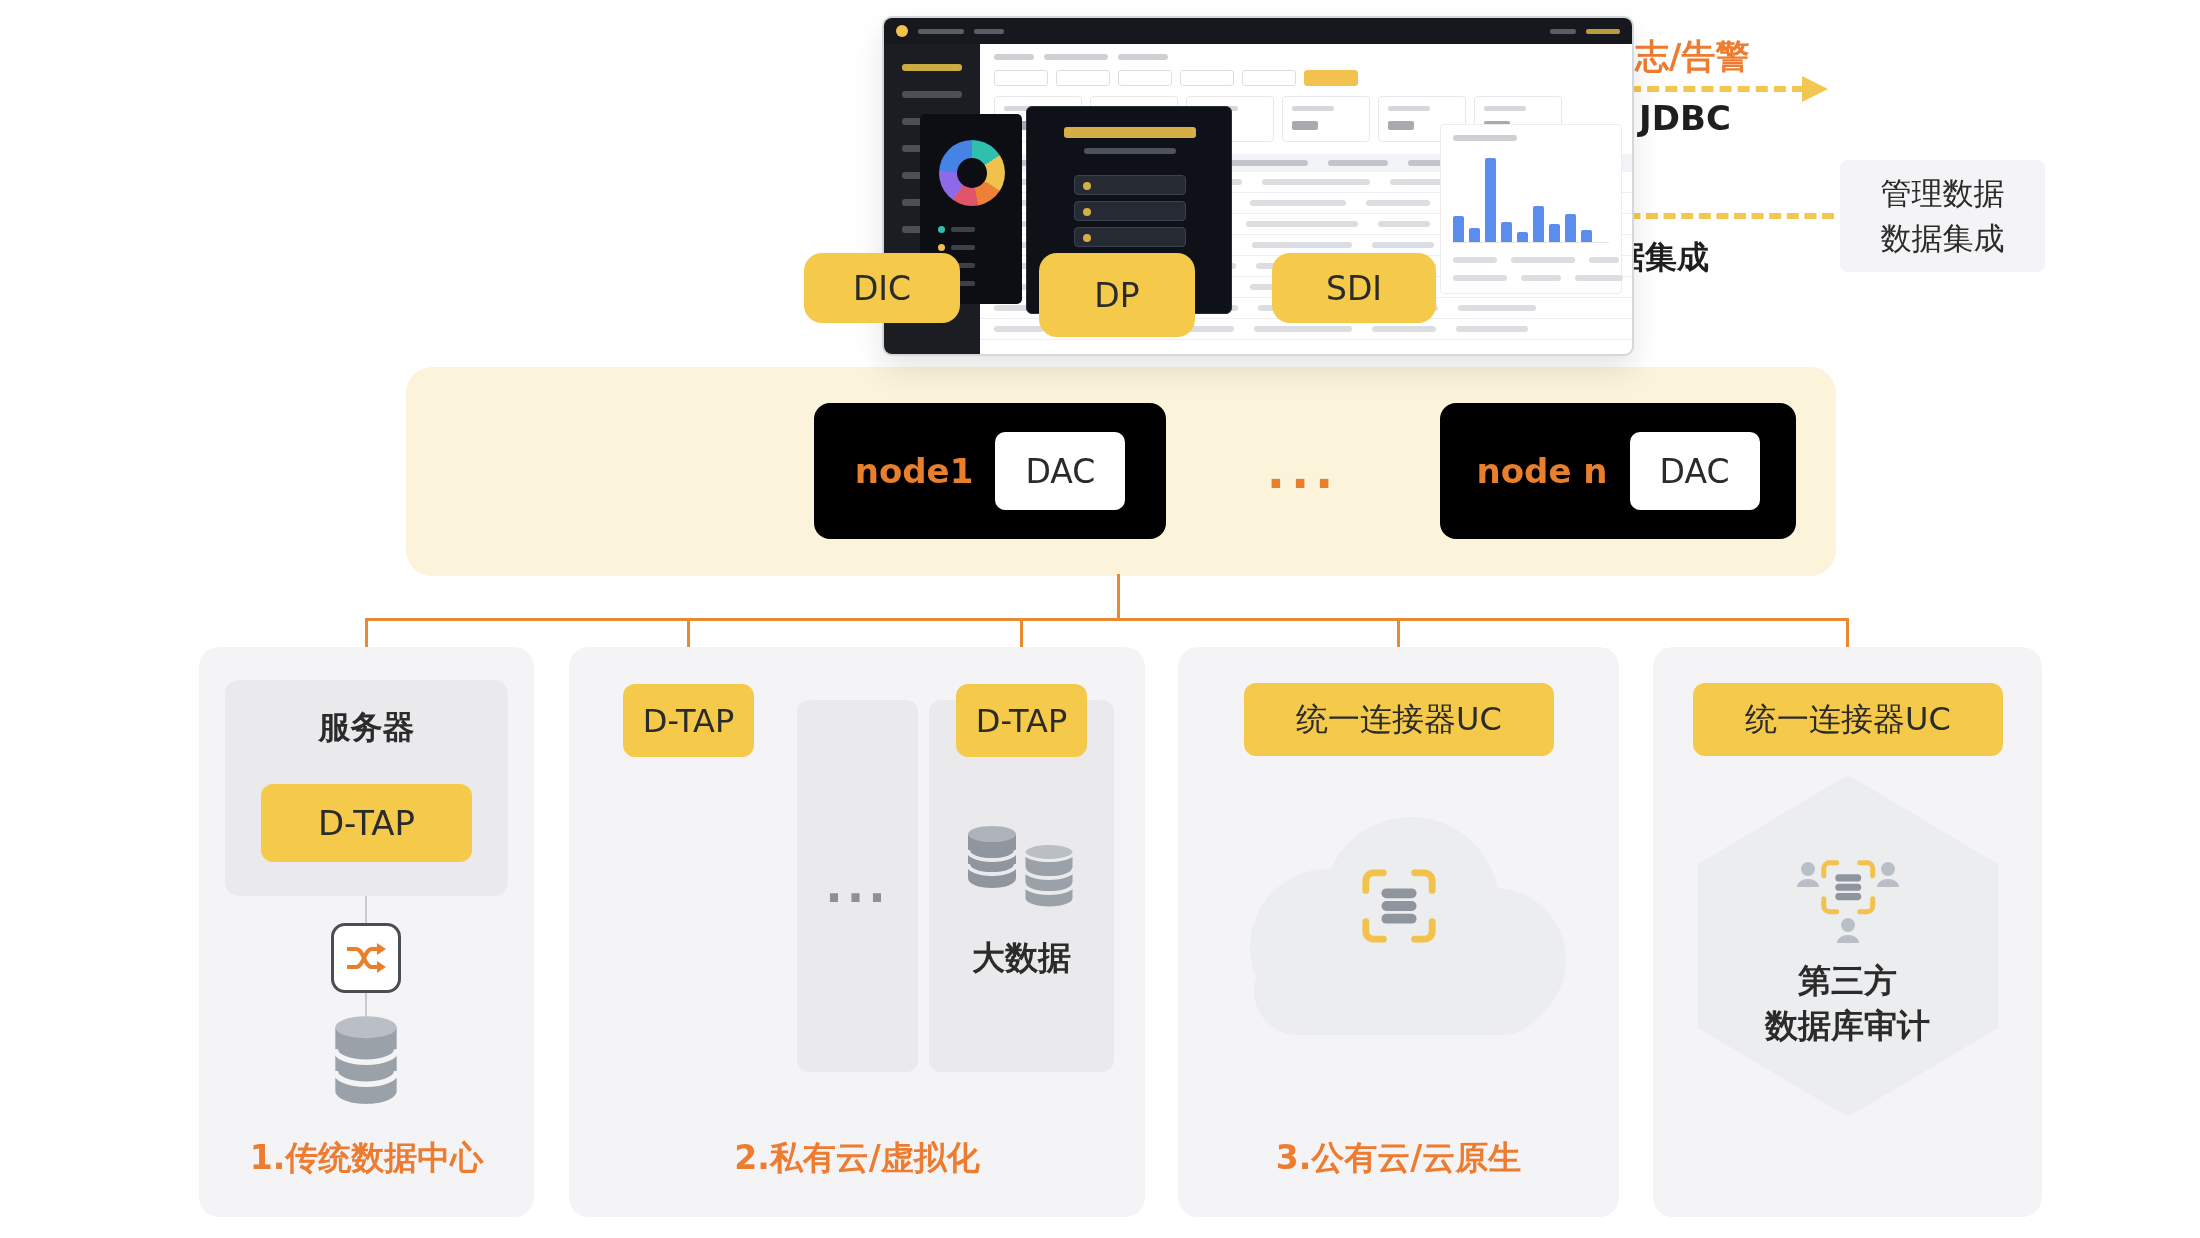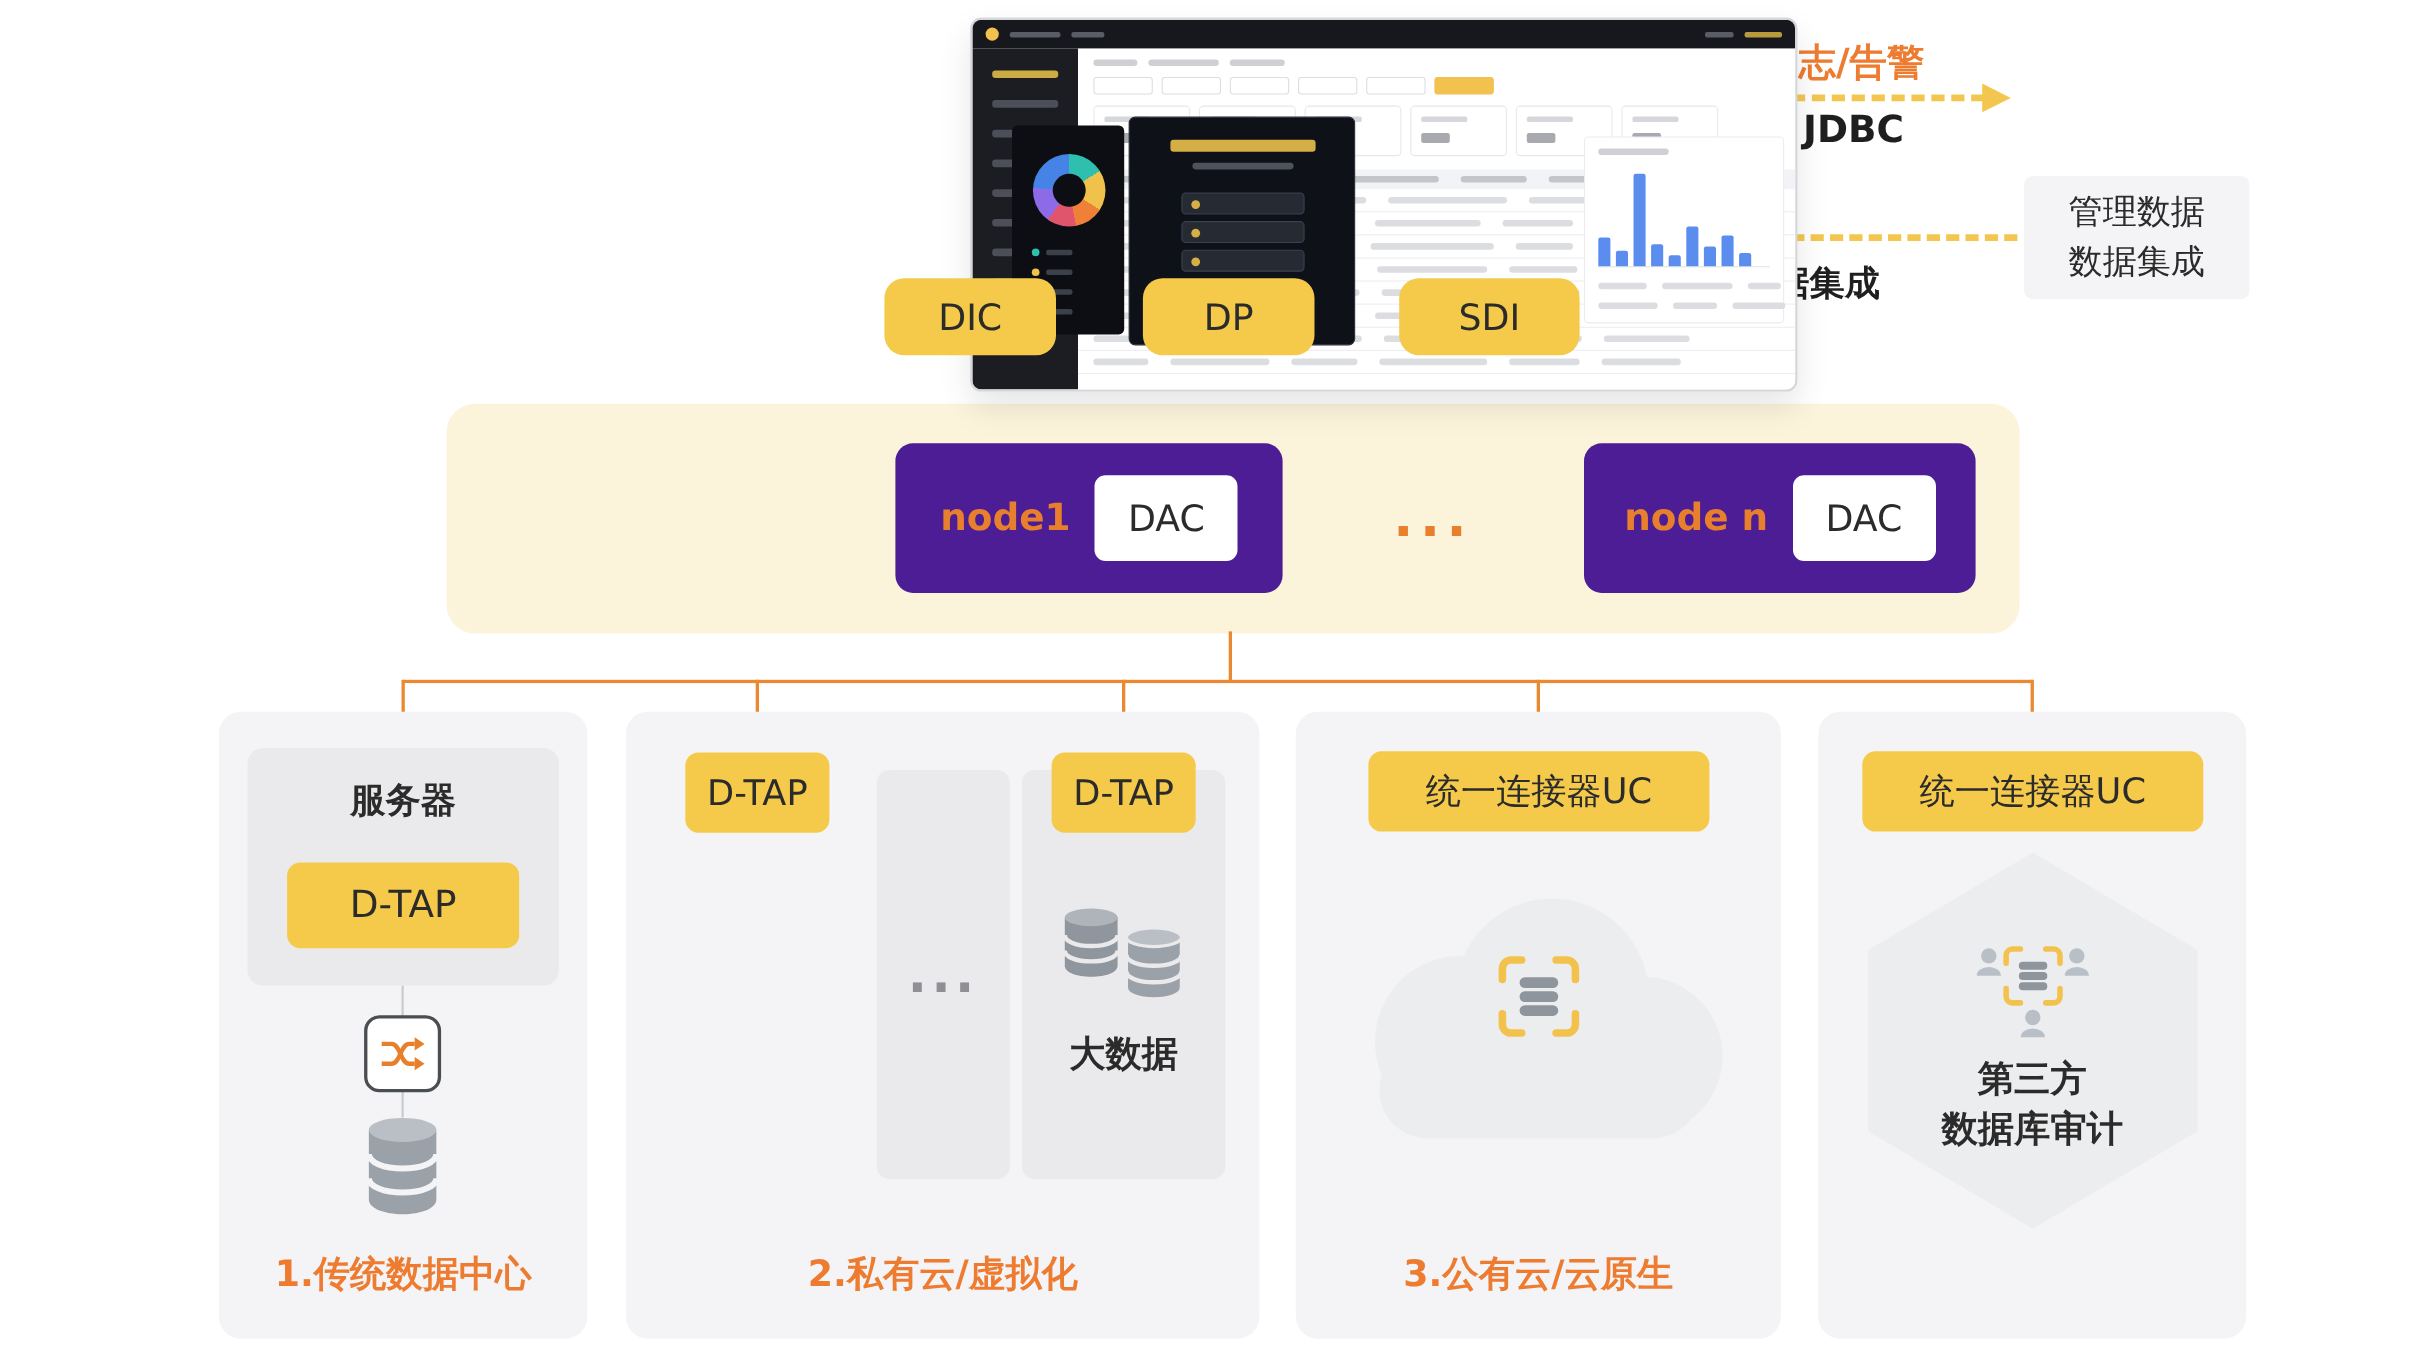--- a/index.html
+++ b/index.html
@@ -17,21 +17,21 @@
   .thinline{position:absolute;background:#c9cacd;z-index:0}
   .dashline{position:absolute;height:0;border-top:6px dashed #F3C74F}
   .tri-r{position:absolute;width:0;height:0;border-top:13px solid transparent;border-bottom:13px solid transparent;border-left:26px solid #F3C74F}
   .tri-l{position:absolute;width:0;height:0;border-top:13px solid transparent;border-bottom:13px solid transparent;border-right:26px solid #F3C74F}
   .ctext{position:absolute;text-align:center}
   .orange{color:#ED7C30}
   .dark{color:#1f1f1f}
 
   
   #cluster{position:absolute;left:406px;top:367px;width:1430px;height:209px;background:#FCF3DB;border-radius:26px}
-  .nodebox{position:absolute;top:36px;height:136px;background:#4c1d95;border-radius:16px;display:flex;align-items:center;justify-content:center;gap:22px}
+  .nodebox{position:absolute;top:36px;height:136px;background:#000000;border-radius:16px;display:flex;align-items:center;justify-content:center;gap:22px}
   .nodename{font-size:34px;font-weight:700;color:#E87F2D}
   .chip{width:130px;height:78px;background:#fff;border-radius:10px;display:flex;align-items:center;justify-content:center;font-size:33px;color:#2b2b2b}
 
   
   #monitor{position:absolute;left:882px;top:16px;width:752px;height:340px;background:#fff;border:2px solid #d6d7da;
            border-radius:10px;box-shadow:0 14px 30px rgba(0,0,0,.10);overflow:hidden;z-index:1}
   .m-top{position:absolute;left:0;right:0;top:0;height:26px;background:#17181d;display:flex;align-items:center;gap:10px;padding:0 12px;z-index:2}
   .m-logo{width:12px;height:12px;border-radius:50%;background:#F2C14E}
   .mtd{height:5px;border-radius:2px;background:#5a5d66;display:block}
   .mtd.gold{background:#b99a3d}
@@ -247,21 +247,21 @@
           <i style="width:54px"></i>
           <i style="width:40px"></i>
           <i style="width:48px"></i>
         </div>
     </div>
   </div>
 
   <div class="pill" style="left:804px;top:253px;width:156px;height:70px">
       <span>DIC</span>
     </div>
-  <div class="pill" style="left:1039px;top:253px;width:156px;height:70px">
+  <div class="pill" style="left:1039px;top:253px;width:156px;height:84px">
       <span>DP</span>
     </div>
   <div class="pill" style="left:1272px;top:253px;width:164px;height:70px">
       <span>SDI</span>
     </div>
 
   <div class="ctext orange" style="left:1460px;top:34px;width:350px;font-size:34px;font-weight:700">资产/日志/告警</div>
   <div class="dashline" style="left:1448px;top:86px;width:356px"></div>
   <span class="tri-r" style="left:1802px;top:76px"></span>
   <div class="ctext dark" style="left:1460px;top:98px;width:350px;font-size:34px;font-weight:700">API / JDBC</div>

